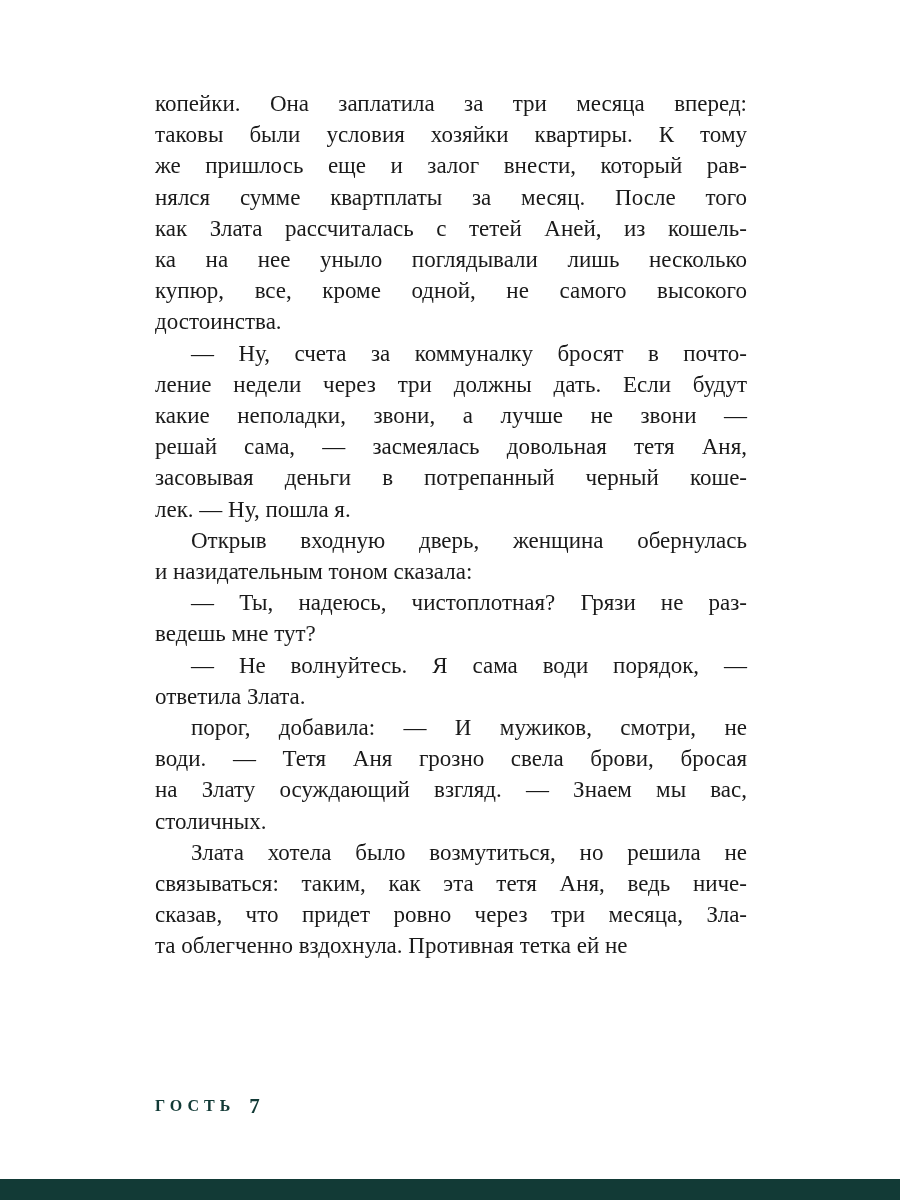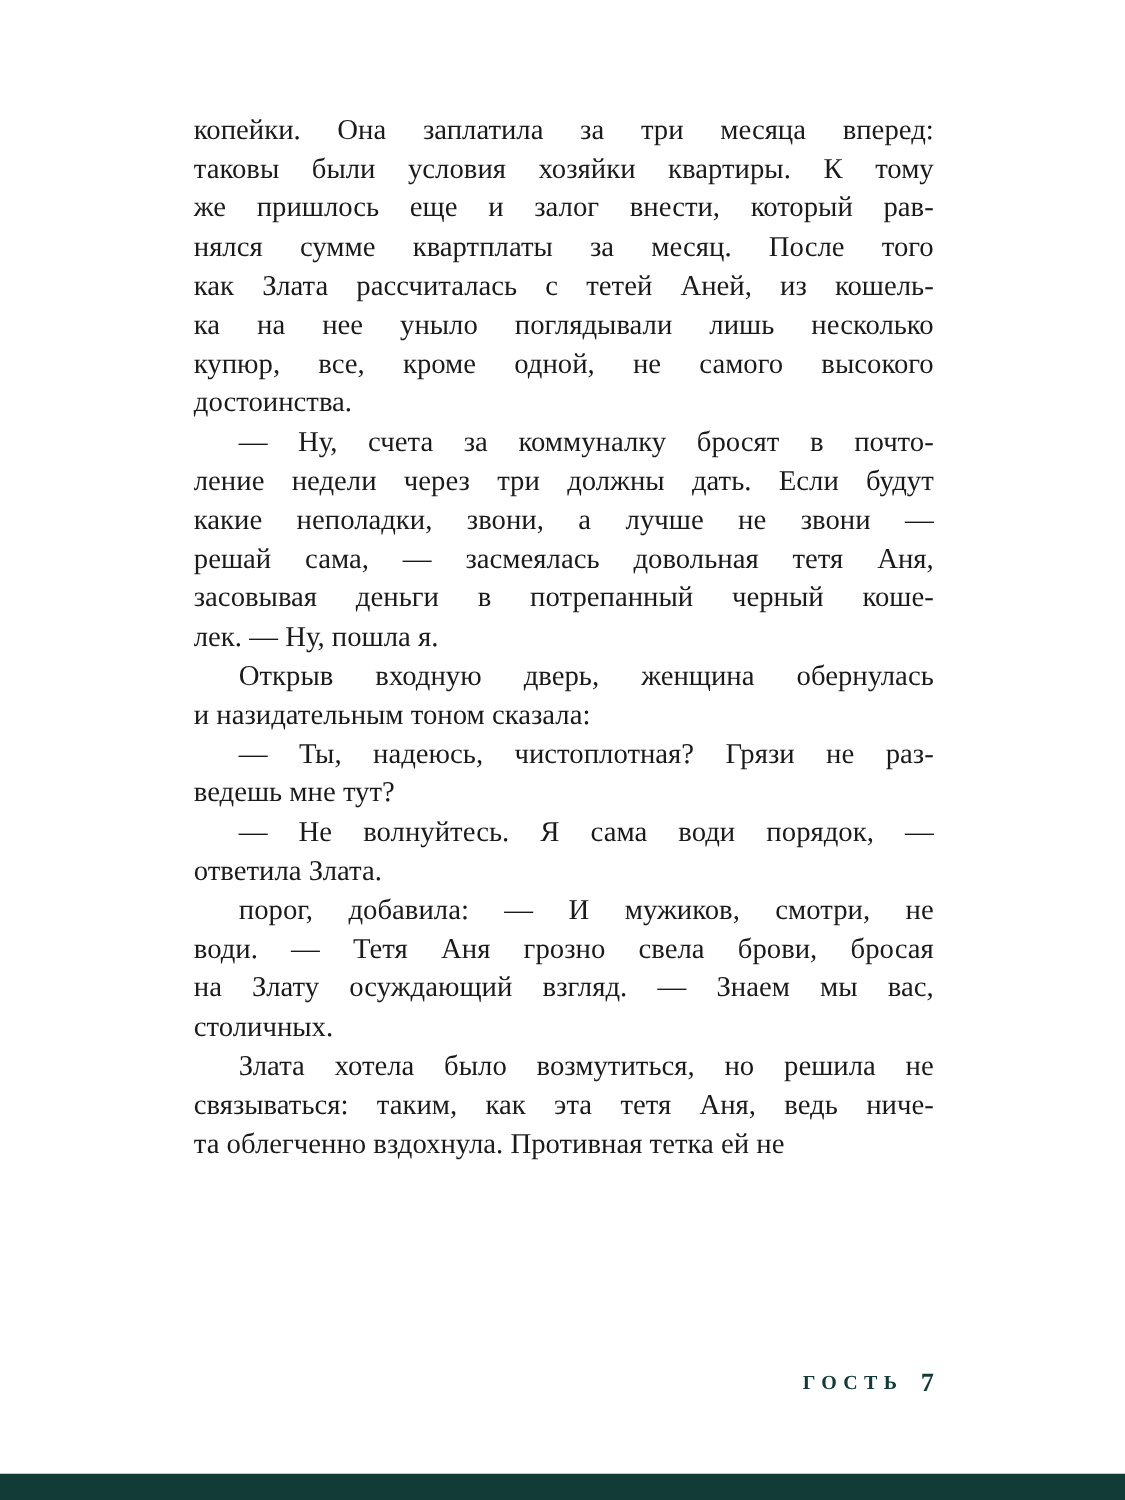--- a/index.html
+++ b/index.html
@@ -37,21 +37,21 @@
   }
   .line.last {
     text-align: right;
     text-align-last: left;
   }
   .footer {
     position: absolute;
     left: 155px;
     top: 1094px;
     width: 592px;
-    text-align: right;
+    text-align: left;
     color: #123a36;
   }
   .running-title {
     font-size: 16px;
     font-weight: bold;
     letter-spacing: 5px;
     vertical-align: 2px;
   }
   .page-number {
     font-size: 21px;
@@ -104,20 +104,21 @@
       </div>
       <div class="paragraph indented">
         <div class="line">порог, добавила: — И мужиков, смотри, не</div>
         <div class="line">води. — Тетя Аня грозно свела брови, бросая</div>
         <div class="line">на Злату осуждающий взгляд. — Знаем мы вас,</div>
         <div class="line last">столичных.</div>
       </div>
       <div class="paragraph indented">
         <div class="line">Злата хотела было возмутиться, но решила не</div>
         <div class="line">связываться: таким, как эта тетя Аня, ведь ниче-</div>
+        <div class="line">сказав, что придет ровно через три месяца, Зла-</div>
         <div class="line last">та облегченно вздохнула. Противная тетка ей не</div>
       </div>
     </div>
 
   <div class="footer" style="color: rgb(18, 58, 54);">
     <span class="running-title">ГОСТЬ</span><span class="page-number">7</span>
   </div>
 
   <div class="bottom-bar" style="background: rgb(18, 58, 54);"></div>
 

